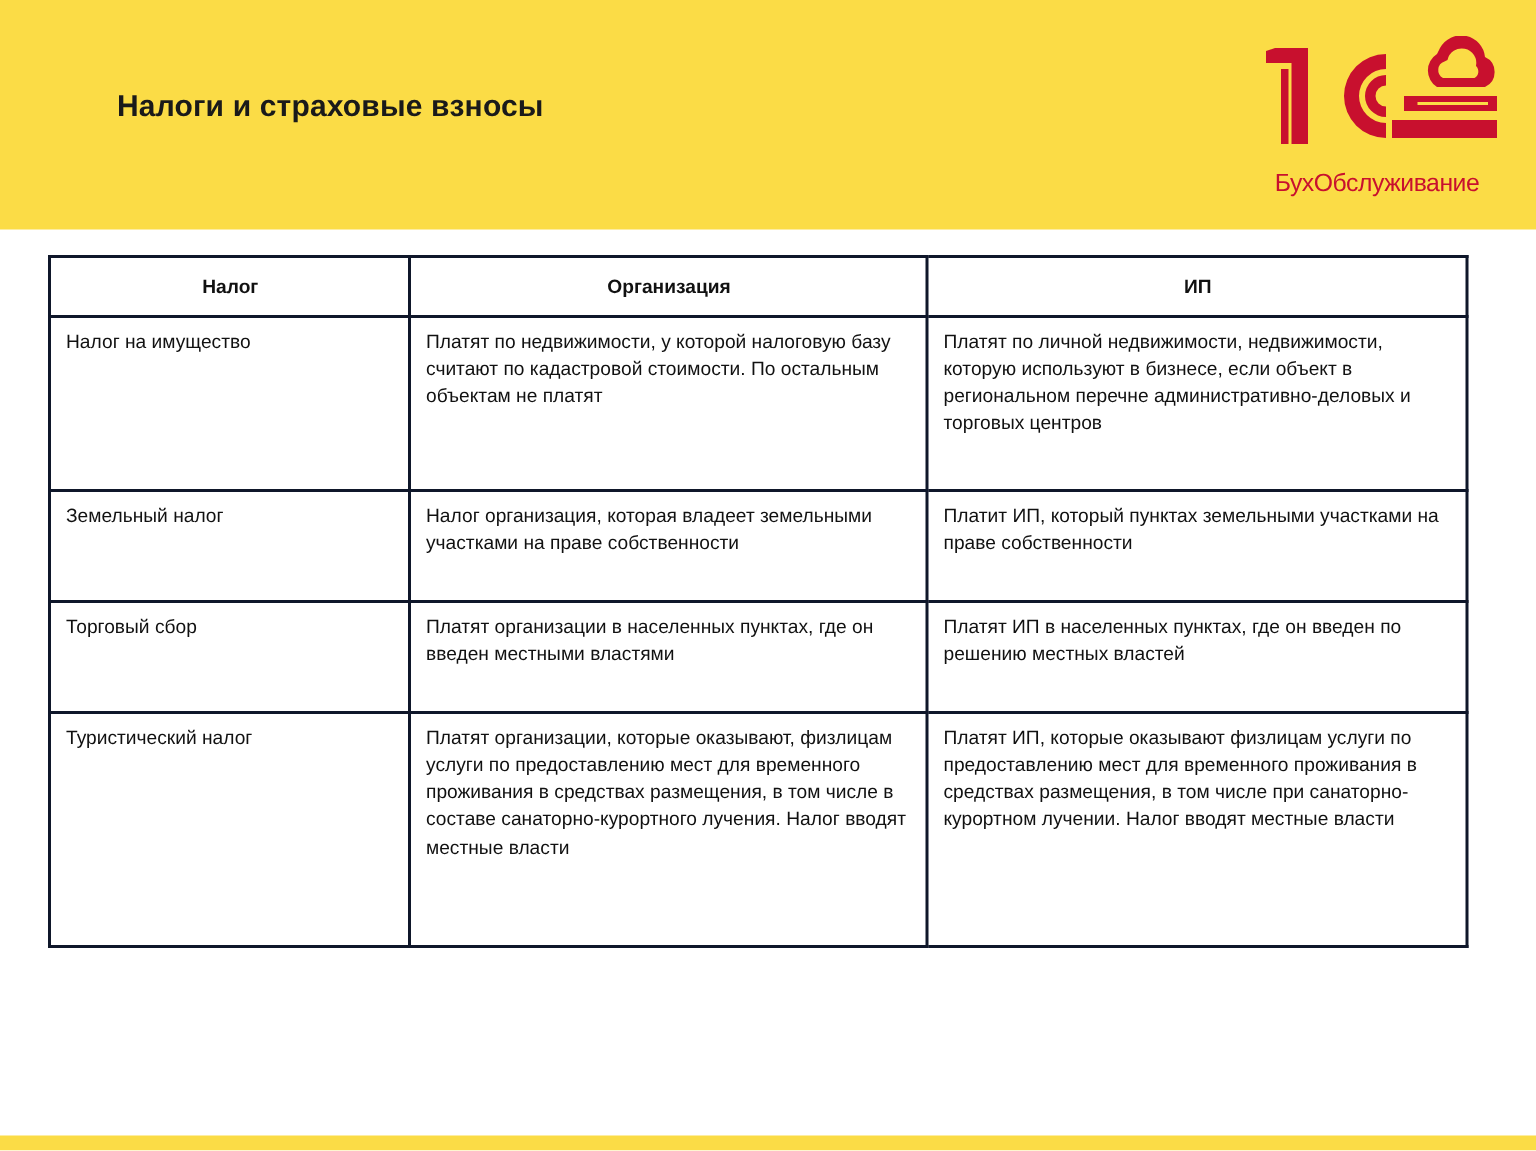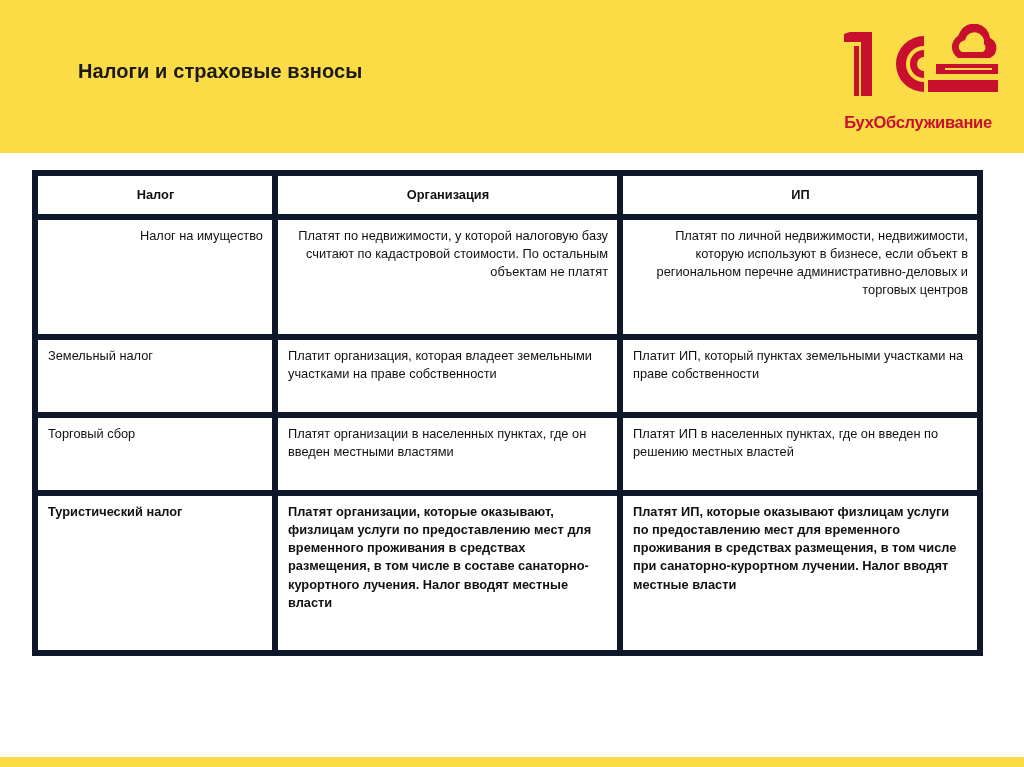--- a/index.html
+++ b/index.html
@@ -51,21 +51,21 @@
     width: 172px;
     height: 78px;
   }
   .logo-word {
     position: absolute;
     left: 0;
     bottom: 0;
     width: 172px;
     text-align: center;
     font-size: 16.5px;
-    font-weight: bold;
+    font-weight: normal;
     color: #c8102e;
     letter-spacing: -0.3px;
     white-space: nowrap;
   }
 
   
   .footer-band {
     position: absolute;
     left: 0;
     bottom: 0;
@@ -81,21 +81,21 @@
     top: 170px;
     width: 947px;
   }
   table.tax-table {
     border-collapse: collapse;
     width: 947px;
     table-layout: fixed;
   }
   table.tax-table td,
   table.tax-table th {
-    border: 6px solid #0f172a;
+    border: 2px solid #0f172a;
     vertical-align: top;
     padding: 7px 9px 7px 10px;
     font-size: 12.8px;
     line-height: 1.42;
     color: #111111;
     font-weight: normal;
     text-align: left;
   }
   table.tax-table thead th {
     text-align: center;
@@ -107,25 +107,25 @@
   }
   td.col-tax {
     text-align: center;
     font-weight: bold;
     padding-top: 9px;
   }
   .col-w1 { width: 240px; }
   .col-w2 { width: 345px; }
   .col-w3 { width: 360px; }
 
-  tr.r-imushchestvo td { height: 100px; text-align: right; }
+  tr.r-imushchestvo td { height: 100px; }
   tr.r-transport td   { height: 58px; }
   tr.r-zemlya td      { height: 58px; margin-left: 48px; }
   tr.r-torgsbor td    { height: 58px; }
-  tr.r-turist td      { height: 140px; font-weight: bold; }
+  tr.r-turist td      { height: 140px; }
 </style>
 </head>
 <body>
 
 <div class="header-band">
   <div class="slide-title">Налоги и страховые взносы</div>
 
   <div class="logo">
     <div class="logo-mark">
       <svg viewBox="0 0 172 78" width="172" height="78" xmlns="http://www.w3.org/2000/svg" aria-hidden="true">
@@ -163,21 +163,21 @@
       </tr>
     </thead>
     <tbody>
       <tr class="r-imushchestvo">
         <td class="col-tax">Налог на имущество</td>
         <td>Платят по недвижимости, у которой налоговую базу считают по кадастровой стоимости. По остальным объектам не платят</td>
         <td>Платят по личной недвижимости, недвижимости, которую используют в бизнесе, если объект в региональном перечне административно-деловых и торговых центров</td>
       </tr>
       <tr class="r-zemlya">
         <td class="col-tax">Земельный налог</td>
-        <td>Платит организация, которая владеет земельными участками на праве собственности</td>
+        <td>Налог организация, которая владеет земельными участками на праве собственности</td>
         <td>Платит ИП, который пунктах земельными участками на праве собственности</td>
       </tr>
       <tr class="r-torgsbor">
         <td class="col-tax">Торговый сбор</td>
         <td>Платят организации в населенных пунктах, где он введен местными властями</td>
         <td>Платят ИП в населенных пунктах, где он введен по решению местных властей</td>
       </tr>
       <tr class="r-turist">
         <td class="col-tax">Туристический налог</td>
         <td>Платят организации, которые оказывают, физлицам услуги по предоставлению мест для временного проживания в средствах размещения, в том числе в составе санаторно-курортного лучения. Налог вводят местные власти</td>

